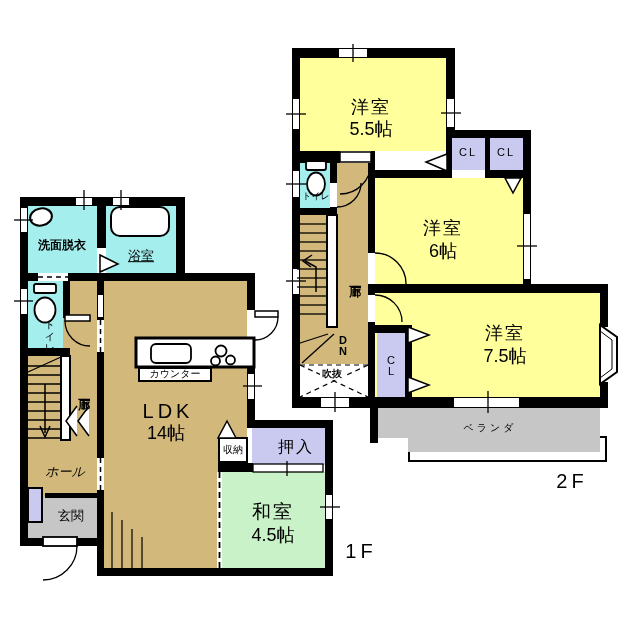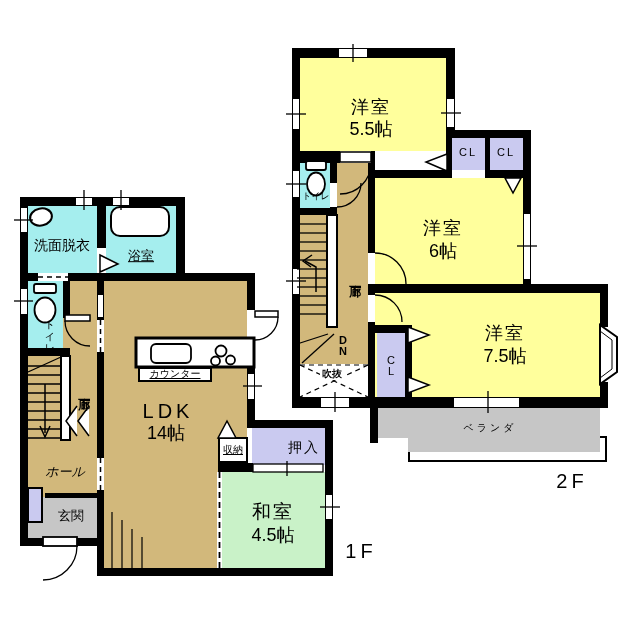--- a/index.html
+++ b/index.html
@@ -7,21 +7,21 @@
          font-family:"Liberation Sans","DejaVu Sans",sans-serif;color:#000;}
   .room{position:absolute;box-sizing:border-box;}
   .wall{position:absolute;background:#000;}
   .win{position:absolute;background:#fff;border:1.5px solid #000;box-sizing:border-box;}
   .gap{position:absolute;background:#fff;}
   .lbl{position:absolute;transform:translate(-50%,-50%);white-space:nowrap;color:#000;
        text-align:center;line-height:1.05;}
   .v{writing-mode:vertical-rl;text-orientation:upright;letter-spacing:1px;}
   .stack{white-space:normal;width:13px;word-break:break-all;line-height:1.0;}
   .boxlbl{position:absolute;box-sizing:border-box;background:#fff;border:2px solid #000;
-          display:flex;align-items:center;justify-content:center;text-decoration:underline;}
+          display:flex;align-items:center;justify-content:center;}
   svg{position:absolute;left:0;top:0;}
 </style>
 </head>
 <body>
 
 <div id="stage">
 
   <div class="room" style="left:300px;top:58px;width:146px;height:93px;background:#FFFF9C;"></div>
   <div class="room" style="left:300px;top:163px;width:68px;height:234px;background:#D2B87B;"></div>
   <div class="room" style="left:300px;top:163px;width:30px;height:45px;background:#A5EEEE;"></div>
@@ -259,29 +259,29 @@
       <line x1="286" y1="114" x2="306" y2="114"></line>
         <line x1="441" y1="113" x2="461" y2="113"></line>
       <line x1="286" y1="184" x2="306" y2="184"></line>
         <line x1="286" y1="281" x2="306" y2="281"></line>
       <line x1="517" y1="246" x2="537" y2="246"></line>
       <line x1="488" y1="391" x2="488" y2="413"></line>
         <line x1="335" y1="392" x2="335" y2="412"></line>
     </g>
   </svg>
 
-  <div class="lbl" style="left:62px;top:245px;font-size:14px;">洗面脱衣</div>
+  <div class="lbl" style="left:62px;top:245px;font-size:12px;font-weight:bold;">洗面脱衣</div>
   <div class="lbl" style="left:141px;top:256px;font-size:13px;text-decoration:underline;">浴室</div>
   <div class="lbl v" style="left:49px;top:331px;font-size:10px;">トイレ</div>
   <div class="lbl v" style="left:84px;top:389px;font-size:12px;font-weight:bold;">廊下</div>
   <div class="lbl" style="left:65px;top:472px;font-size:13px;font-style:italic;">ホール</div>
   <div class="lbl" style="left:71px;top:516px;font-size:13px;">玄関</div>
   <div class="lbl" style="left:168px;top:411px;font-size:20px;letter-spacing:4px;">LDK</div>
   <div class="lbl" style="left:166px;top:433px;font-size:18px;">14帖</div>
-  <div class="lbl" style="left:304px;top:447px;font-size:14px;letter-spacing:2px;">押入</div>
+  <div class="lbl" style="left:296px;top:447px;font-size:16px;letter-spacing:2px;">押入</div>
   <div class="lbl" style="left:273px;top:512px;font-size:19px;letter-spacing:2px;">和室</div>
   <div class="lbl" style="left:273px;top:535px;font-size:18px;">4.5帖</div>
   <div class="lbl" style="left:361px;top:551px;font-size:20px;letter-spacing:4px;">1F</div>
 
   <div class="lbl" style="left:371px;top:107px;font-size:18px;letter-spacing:2px;">洋室</div>
   <div class="lbl" style="left:371px;top:129px;font-size:18px;">5.5帖</div>
   <div class="lbl" style="left:316px;top:197px;font-size:9px;">トイレ</div>
   <div class="lbl v" style="left:355px;top:276px;font-size:12px;font-weight:bold;">廊下</div>
   <div class="lbl" style="left:468px;top:153px;font-size:11px;letter-spacing:2px;">CL</div>
   <div class="lbl" style="left:506px;top:153px;font-size:11px;letter-spacing:2px;">CL</div>

